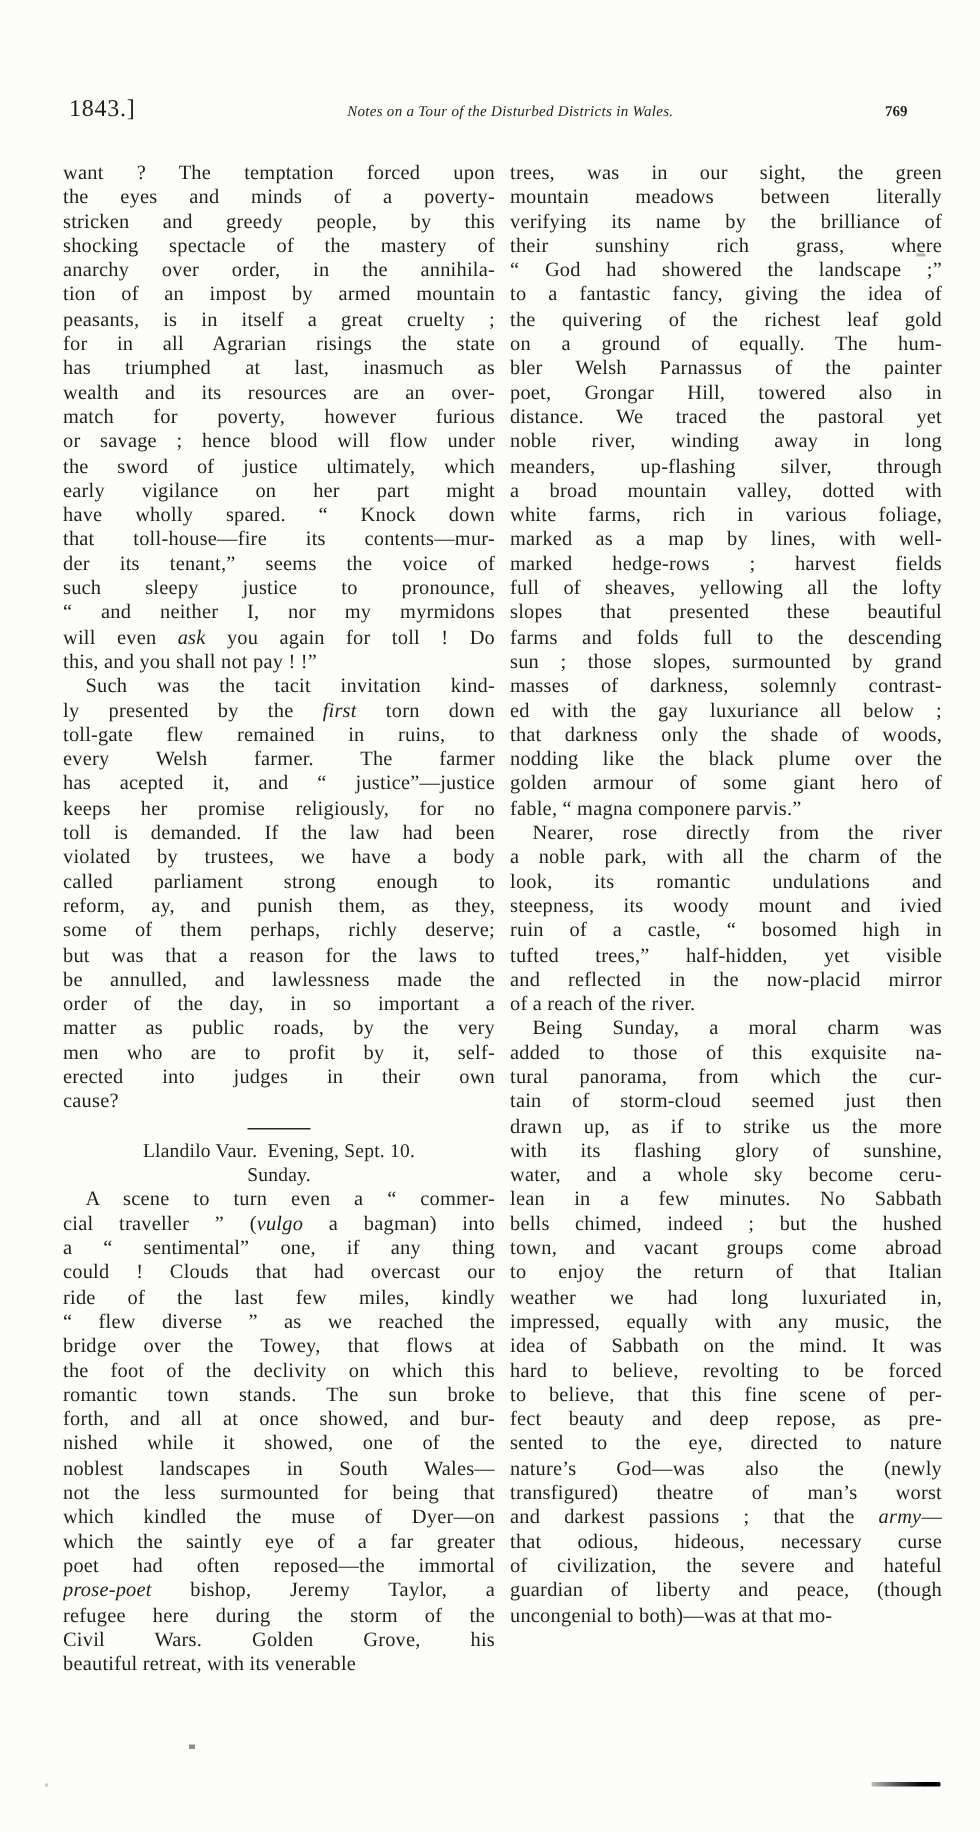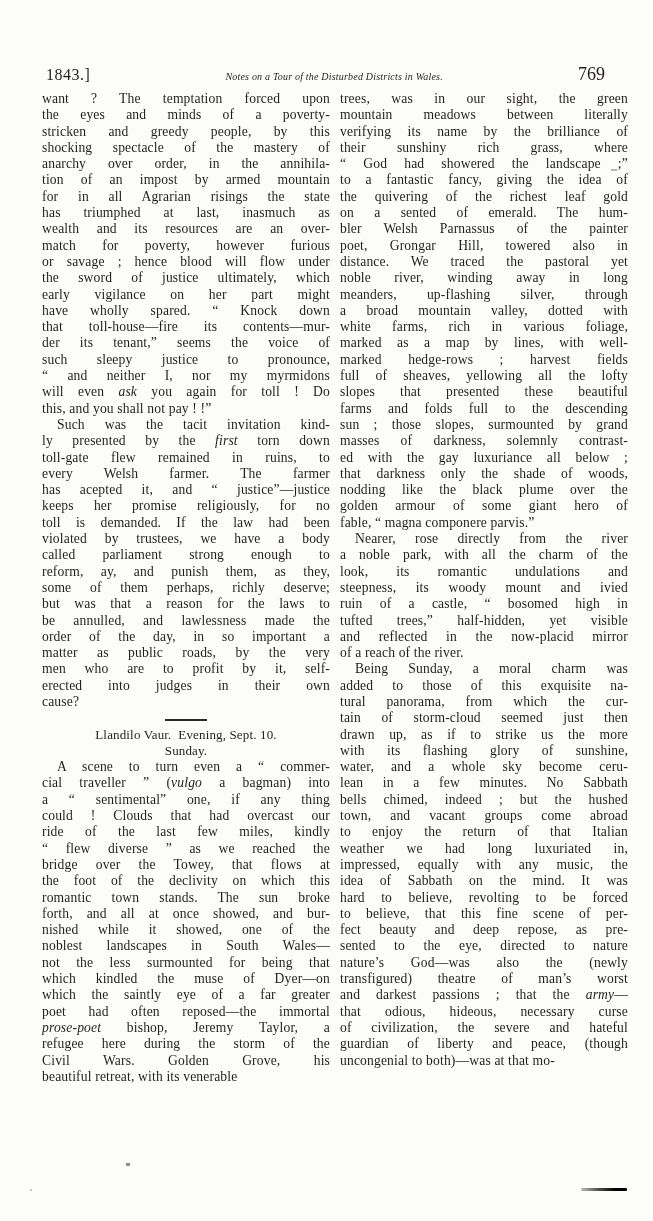--- a/index.html
+++ b/index.html
@@ -13,32 +13,33 @@
   }
   .page { position: absolute; inset: 0; }
 
   .header {
     position: absolute;
     top: 64px; left: 46px; right: 26px;
     display: flex; align-items: baseline;
   }
   .header .year   { font-size: 16px; letter-spacing: 0.5px; white-space: nowrap; }
   .header .title  { flex: 1; text-align: center; font-style: italic; font-size: 10px; letter-spacing: 0.2px; }
-  .header .pageno { font-size: 18px; white-space: nowrap; padding-right: 22px; }
+  .header .pageno { font-size: 10px; white-space: nowrap; padding-right: 22px; font-weight: bold; }
 
   .columns {
     position: absolute;
     top: 91px; left: 42px; right: 25px;
     display: flex; gap: 10px;
   }
   .col {
     width: 288px;
     font-size: 13.6px;
     line-height: 16.3px;
     letter-spacing: 0.15px;
+    margin-top: 16px;
   }
   .para { margin: 0; }
   .line { height: 16.3px; overflow: hidden; }
   .line.just { text-align: justify; text-align-last: justify; }
   .line.indent { text-indent: 15px; }
   .center-block { text-align: center; font-size: 13px; }
   .center-block .line { height: 16.3px; }
   .rule-slot { height: 16.3px; position: relative; }
   .rule-slot::after {
     content: "";
@@ -71,20 +72,21 @@
 
   <div class="columns">
     <div class="col">
         <div class="para">
           <div class="line just">want ? The temptation forced upon</div>
           <div class="line just">the eyes and minds of a poverty-</div>
           <div class="line just">stricken and greedy people, by this</div>
           <div class="line just">shocking spectacle of the mastery of</div>
           <div class="line just">anarchy over order, in the annihila-</div>
           <div class="line just">tion of an impost by armed mountain</div>
+          <div class="line just">peasants, is in itself a great cruelty ;</div>
           <div class="line just">for in all Agrarian risings the state</div>
           <div class="line just">has triumphed at last, inasmuch as</div>
           <div class="line just">wealth and its resources are an over-</div>
           <div class="line just">match for poverty, however furious</div>
           <div class="line just">or savage ; hence blood will flow under</div>
           <div class="line just">the sword of justice ultimately, which</div>
           <div class="line just">early vigilance on her part might</div>
           <div class="line just">have wholly spared. “ Knock down</div>
           <div class="line just">that toll-house—fire its contents—mur-</div>
           <div class="line just">der its tenant,” seems the voice of</div>
@@ -143,21 +145,21 @@
       </div>
     <div class="col">
         <div class="para">
           <div class="line just">trees, was in our sight, the green</div>
           <div class="line just">mountain meadows between literally</div>
           <div class="line just">verifying its name by the brilliance of</div>
           <div class="line just">their sunshiny rich grass, where</div>
           <div class="line just">“ God had showered the landscape ;”</div>
           <div class="line just">to a fantastic fancy, giving the idea of</div>
           <div class="line just">the quivering of the richest leaf gold</div>
-          <div class="line just">on a sented of emerald. The hum-</div>
+          <div class="line just">on a ground of equally. The hum-</div>
           <div class="line just">bler Welsh Parnassus of the painter</div>
           <div class="line just">poet, Grongar Hill, towered also in</div>
           <div class="line just">distance. We traced the pastoral yet</div>
           <div class="line just">noble river, winding away in long</div>
           <div class="line just">meanders, up-flashing silver, through</div>
           <div class="line just">a broad mountain valley, dotted with</div>
           <div class="line just">white farms, rich in various foliage,</div>
           <div class="line just">marked as a map by lines, with well-</div>
           <div class="line just">marked hedge-rows ; harvest fields</div>
           <div class="line just">full of sheaves, yellowing all the lofty</div>

